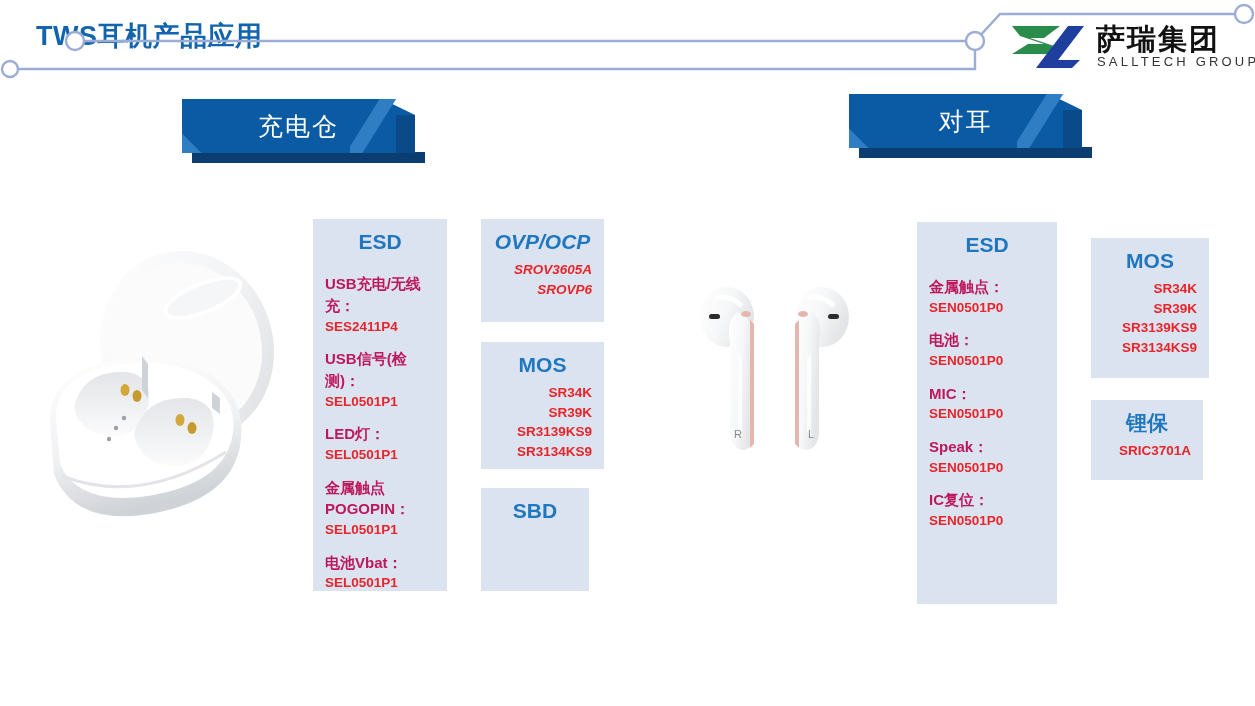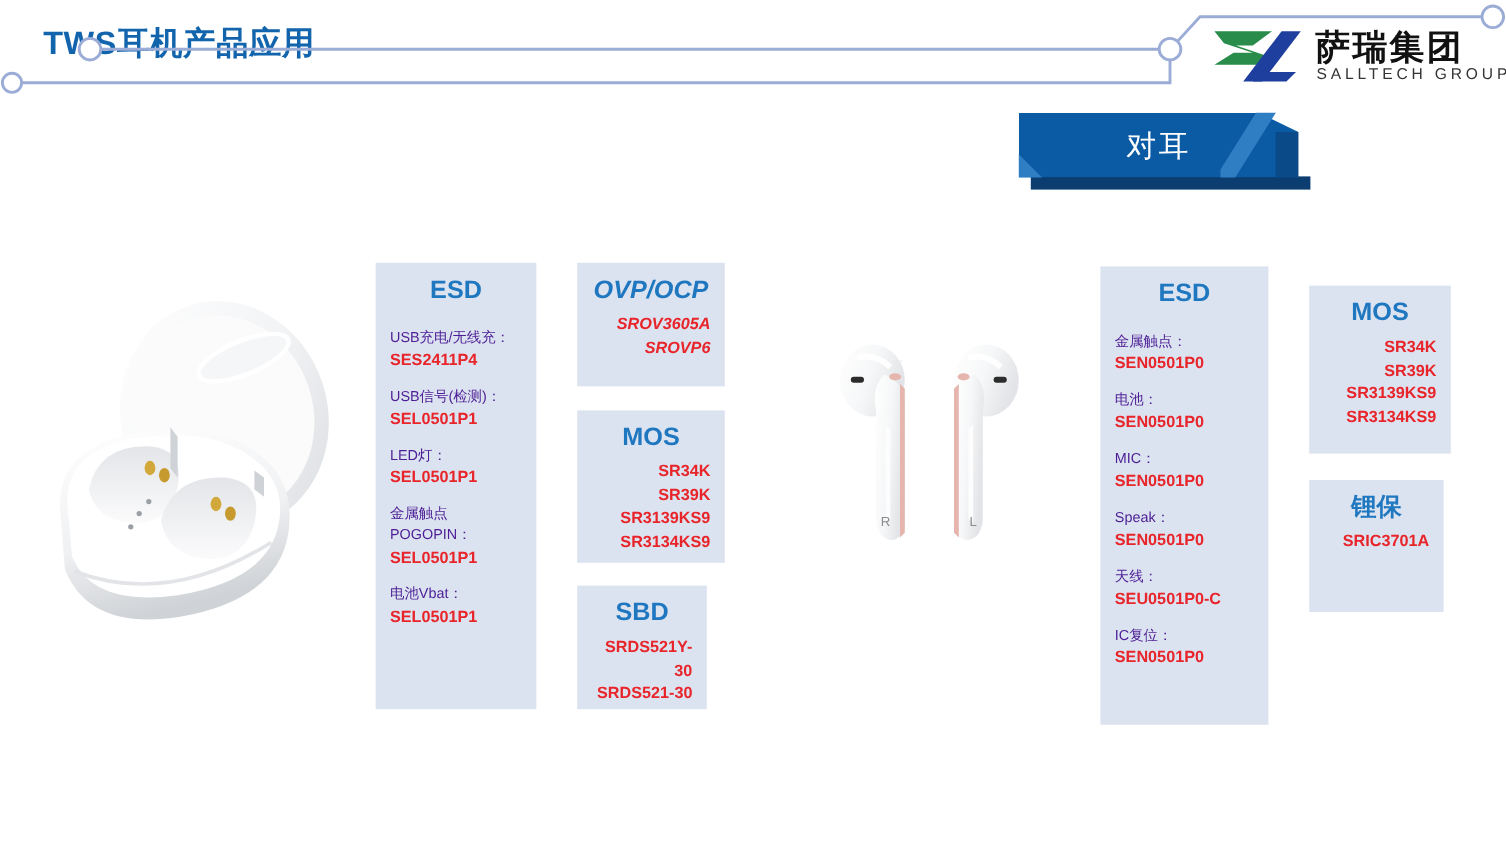--- a/index.html
+++ b/index.html
@@ -36,21 +36,21 @@
   .ribbon .label{position:absolute;left:0;top:0;width:233px;height:54px;display:flex;
         align-items:center;justify-content:center;color:#fff;font-size:25px;letter-spacing:2px;}
 
   
   .box{position:absolute;background:#dce3f0;}
   .box .bt{width:100%;text-align:center;color:#1f77c0;font-weight:bold;font-size:21px;
            margin-top:11px;margin-bottom:20px;line-height:1.1;}
   .box .rows{padding:0 12px 10px 12px;}
   .row{margin-bottom:12px;}
   .row:last-child{margin-bottom:0;}
-  .lab{color:#4c1d95;font-size:12px;font-weight:normal;line-height:1.45;}
+  .lab{color:#be185d;font-size:15px;font-weight:bold;line-height:1.45;}
   .pn{color:#e8252a;font-size:13.5px;font-weight:bold;line-height:1.45;}
   .plain .pn{margin:0;text-align:right;}
   .box.tight .bt{margin-bottom:7px;}
   .box.tight .rows{padding-top:0;}
 
   
   .case-img{position:absolute;left:30px;top:238px;width:265px;height:305px;}
   .buds-img{position:absolute;left:672px;top:272px;width:200px;height:200px;}
 </style>
 </head>
@@ -73,20 +73,32 @@
   <div class="logo">
     <svg class="logo-mark" viewBox="0 0 80 46">
       <path d="M4 2 H52 L36 14 H22 L46 22 L52 30 H4 L20 20 H36 L12 12 Z" fill="#2a8c4a"></path>
       <path d="M60 2 H76 L44 44 H28 Z" fill="#1f3f9e"></path>
       <path d="M44 36 H72 L64 44 H36 Z" fill="#1f3f9e"></path>
     </svg>
     <div class="logo-cn">萨瑞集团</div>
     <div class="logo-en">SALLTECH GROUP</div>
   </div>
 
+  <div class="ribbon" style="left:182px;top:99px;width:243px;height:64px;">
+    <div class="shadow"></div>
+    <div class="body"></div>
+    <div class="darkright"></div>
+    <div class="sheen">
+        <i></i>
+      </div>
+    <div class="corner">
+        <i></i>
+      </div>
+    <div class="label">充电仓</div>
+  </div>
 
   <div class="ribbon" style="left:849px;top:94px;width:243px;height:79px;">
     <div class="shadow"></div>
     <div class="body"></div>
     <div class="darkright"></div>
     <div class="sheen">
         <i></i>
       </div>
     <div class="corner">
         <i></i>
@@ -202,66 +214,58 @@
     <div class="rows">
       <div class="pn">SR34K</div>
       <div class="pn">SR39K</div>
       <div class="pn">SR3139KS9</div>
       <div class="pn">SR3134KS9</div>
     </div>
   </div>
 
   <div class="box tight plain" style="left:481px;top:488px;width:108px;height:103px;">
     <div class="bt">SBD</div>
-    <div class="rows">
-      <div class="pn">SRDS521Y-30</div>
-      <div class="pn">SRDS521-30</div>
-    </div>
   </div>
 
   <div class="box" style="left:917px;top:222px;width:140px;height:382px;">
     <div class="bt">ESD</div>
     <div class="rows">
       <div class="row">
         <div class="lab">金属触点：</div>
         <div class="pn">SEN0501P0</div>
       </div>
       <div class="row">
         <div class="lab">电池：</div>
         <div class="pn">SEN0501P0</div>
       </div>
       <div class="row">
         <div class="lab">MIC：</div>
         <div class="pn">SEN0501P0</div>
       </div>
       <div class="row">
         <div class="lab">Speak：</div>
         <div class="pn">SEN0501P0</div>
-      </div>
-      <div class="row">
-        <div class="lab">天线：</div>
-        <div class="pn">SEU0501P0-C</div>
       </div>
       <div class="row">
         <div class="lab">IC复位：</div>
         <div class="pn">SEN0501P0</div>
       </div>
     </div>
   </div>
 
   <div class="box tight plain" style="left:1091px;top:238px;width:118px;height:140px;">
     <div class="bt">MOS</div>
     <div class="rows">
       <div class="pn">SR34K</div>
       <div class="pn">SR39K</div>
       <div class="pn">SR3139KS9</div>
       <div class="pn">SR3134KS9</div>
     </div>
   </div>
 
-  <div class="box tight plain" style="left:1091px;top:400px;width:112px;height:110px;">
+  <div class="box tight plain" style="left:1091px;top:400px;width:112px;height:80px;">
     <div class="bt">锂保</div>
     <div class="rows">
       <div class="pn">SRIC3701A</div>
     </div>
   </div>
 
 </div>
 
 </body></html>

